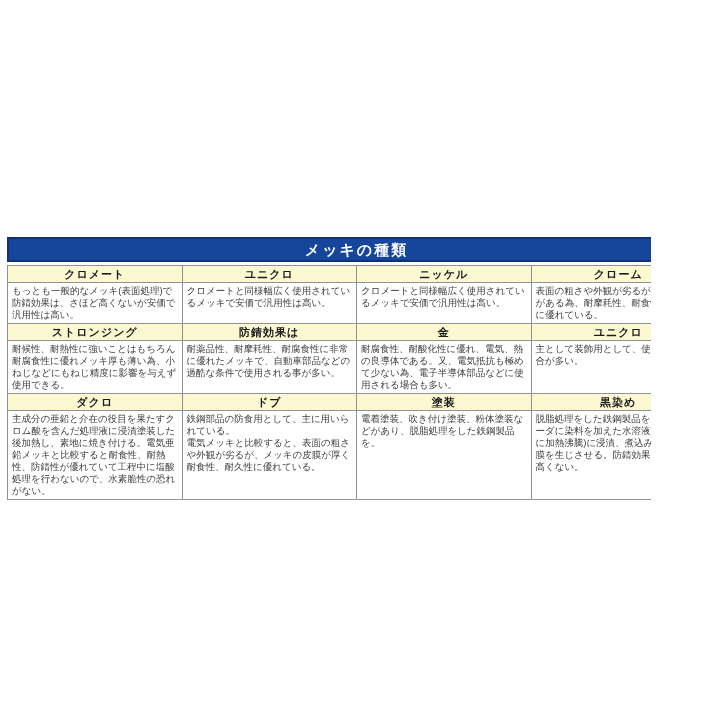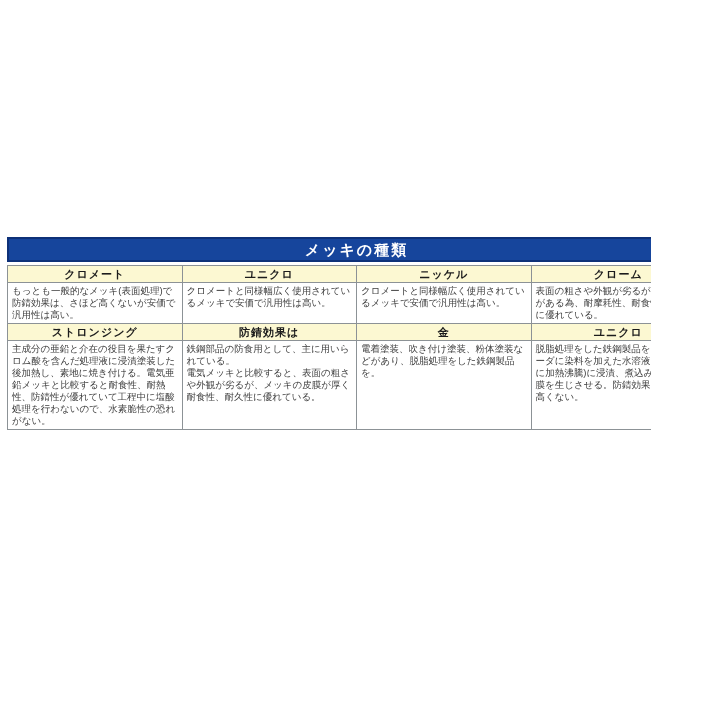--- a/index.html
+++ b/index.html
@@ -92,21 +92,33 @@
           <td>クロメートと同様幅広く使用されているメッキで安価で汎用性は高い。</td>
           <td>表面の粗さや外観が劣るが、又、硬さがある為、耐摩耗性、耐食性、耐熱性に優れている。</td>
         </tr>
 
         <tr class="row-h">
           <th>ストロンジング</th>
           <th>防錆効果は</th>
           <th>金</th>
           <th>ユニクロ</th>
         </tr>
+        <tr class="row-c2">
+          <td>耐候性、耐熱性に強いことはもちろん耐腐食性に優れメッキ厚も薄い為、小ねじなどにもねじ精度に影響を与えず使用できる。</td>
+          <td>耐薬品性、耐摩耗性、耐腐食性に非常に優れたメッキで、自動車部品などの過酷な条件で使用される事が多い。</td>
+          <td>耐腐食性、耐酸化性に優れ、電気、熱の良導体である。又、電気抵抗も極めて少ない為、電子半導体部品などに使用される場合も多い。</td>
+          <td>主として装飾用として、使用される場合が多い。</td>
+        </tr>
 
+        <tr class="row-h">
+          <th>ダクロ</th>
+          <th>ドブ</th>
+          <th>塗装</th>
+          <th>黒染め</th>
+        </tr>
         <tr class="row-c3">
           <td>主成分の亜鉛と介在の役目を果たすクロム酸を含んだ処理液に浸漬塗装した後加熱し、素地に焼き付ける。電気亜鉛メッキと比較すると耐食性、耐熱性、防錆性が優れていて工程中に塩酸処理を行わないので、水素脆性の恐れがない。</td>
           <td>鉄鋼部品の防食用として、主に用いられている。
 電気メッキと比較すると、表面の粗さや外観が劣るが、メッキの皮膜が厚く耐食性、耐久性に優れている。</td>
           <td>電着塗装、吹き付け塗装、粉体塗装などがあり、脱脂処理をした鉄鋼製品を。</td>
           <td>脱脂処理をした鉄鋼製品を、カセイソーダに染料を加えた水溶液(140℃前後に加熱沸騰)に浸漬、煮込み四三化鉄皮膜を生じさせる。防錆効果は、さほど高くない。</td>
         </tr>
       </tbody>
     </table>
 

